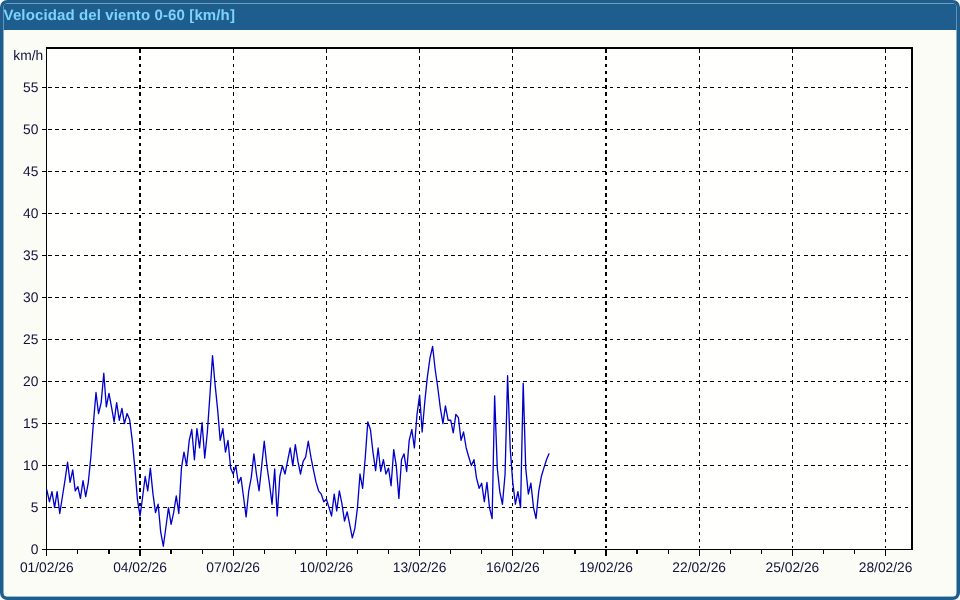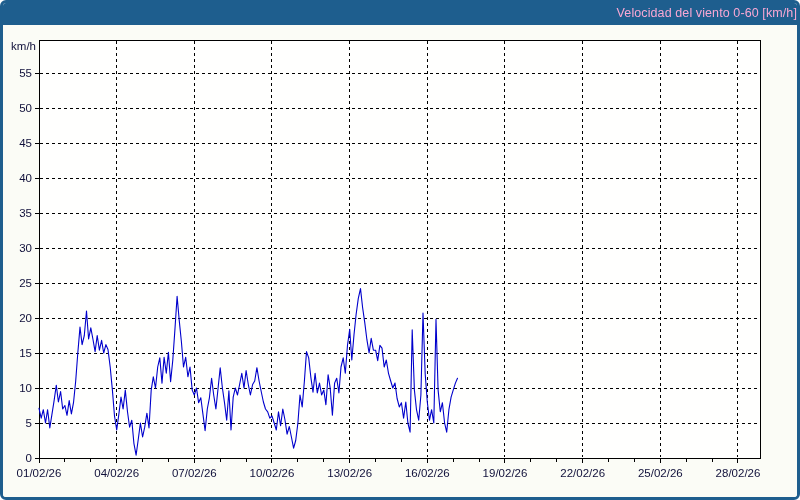--- a/index.html
+++ b/index.html
@@ -14,24 +14,24 @@
     height: 500px;
     box-sizing: border-box;
     border: 3px solid #1e5e8e;
     border-radius: 6px;
     background: #fafbf4;
     overflow: hidden;
   }
   .titlebar {
     height: 22px;
     background: #1e5e8e;
-    color: #f9a8d4;
+    color: #7dd3fc;
     font-size: 12.5px;
-    font-weight: normal;
-    text-align: right;
+    font-weight: bold;
+    text-align: left;
     line-height: 21px;
     letter-spacing: 0.1px;
   }
   .chart-wrap {
     width: 794px;
     height: 472px;
     background: #fbfcf6;
   }
   svg text {
     font-family: "Liberation Sans", sans-serif;

